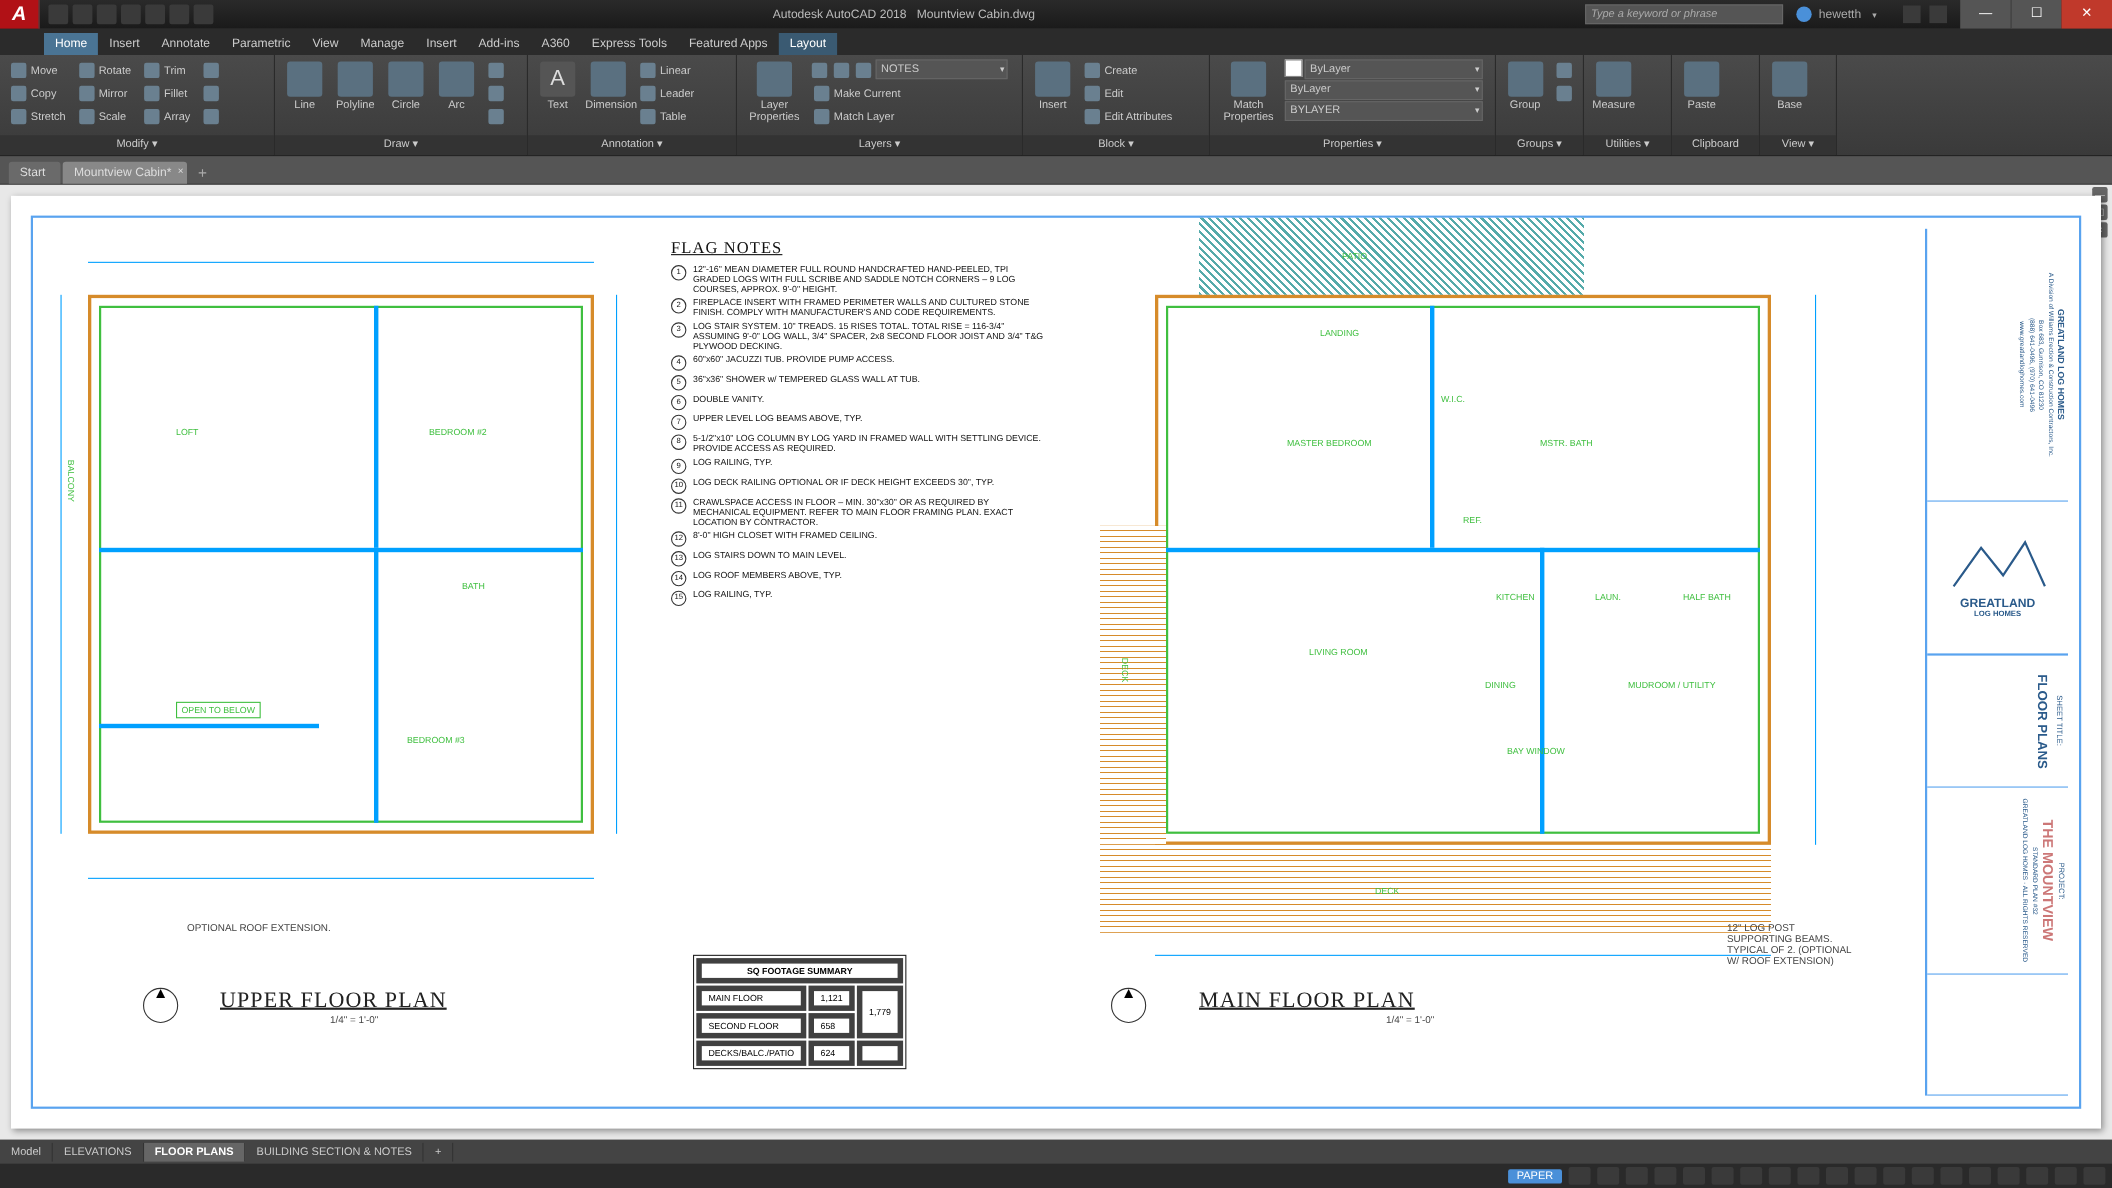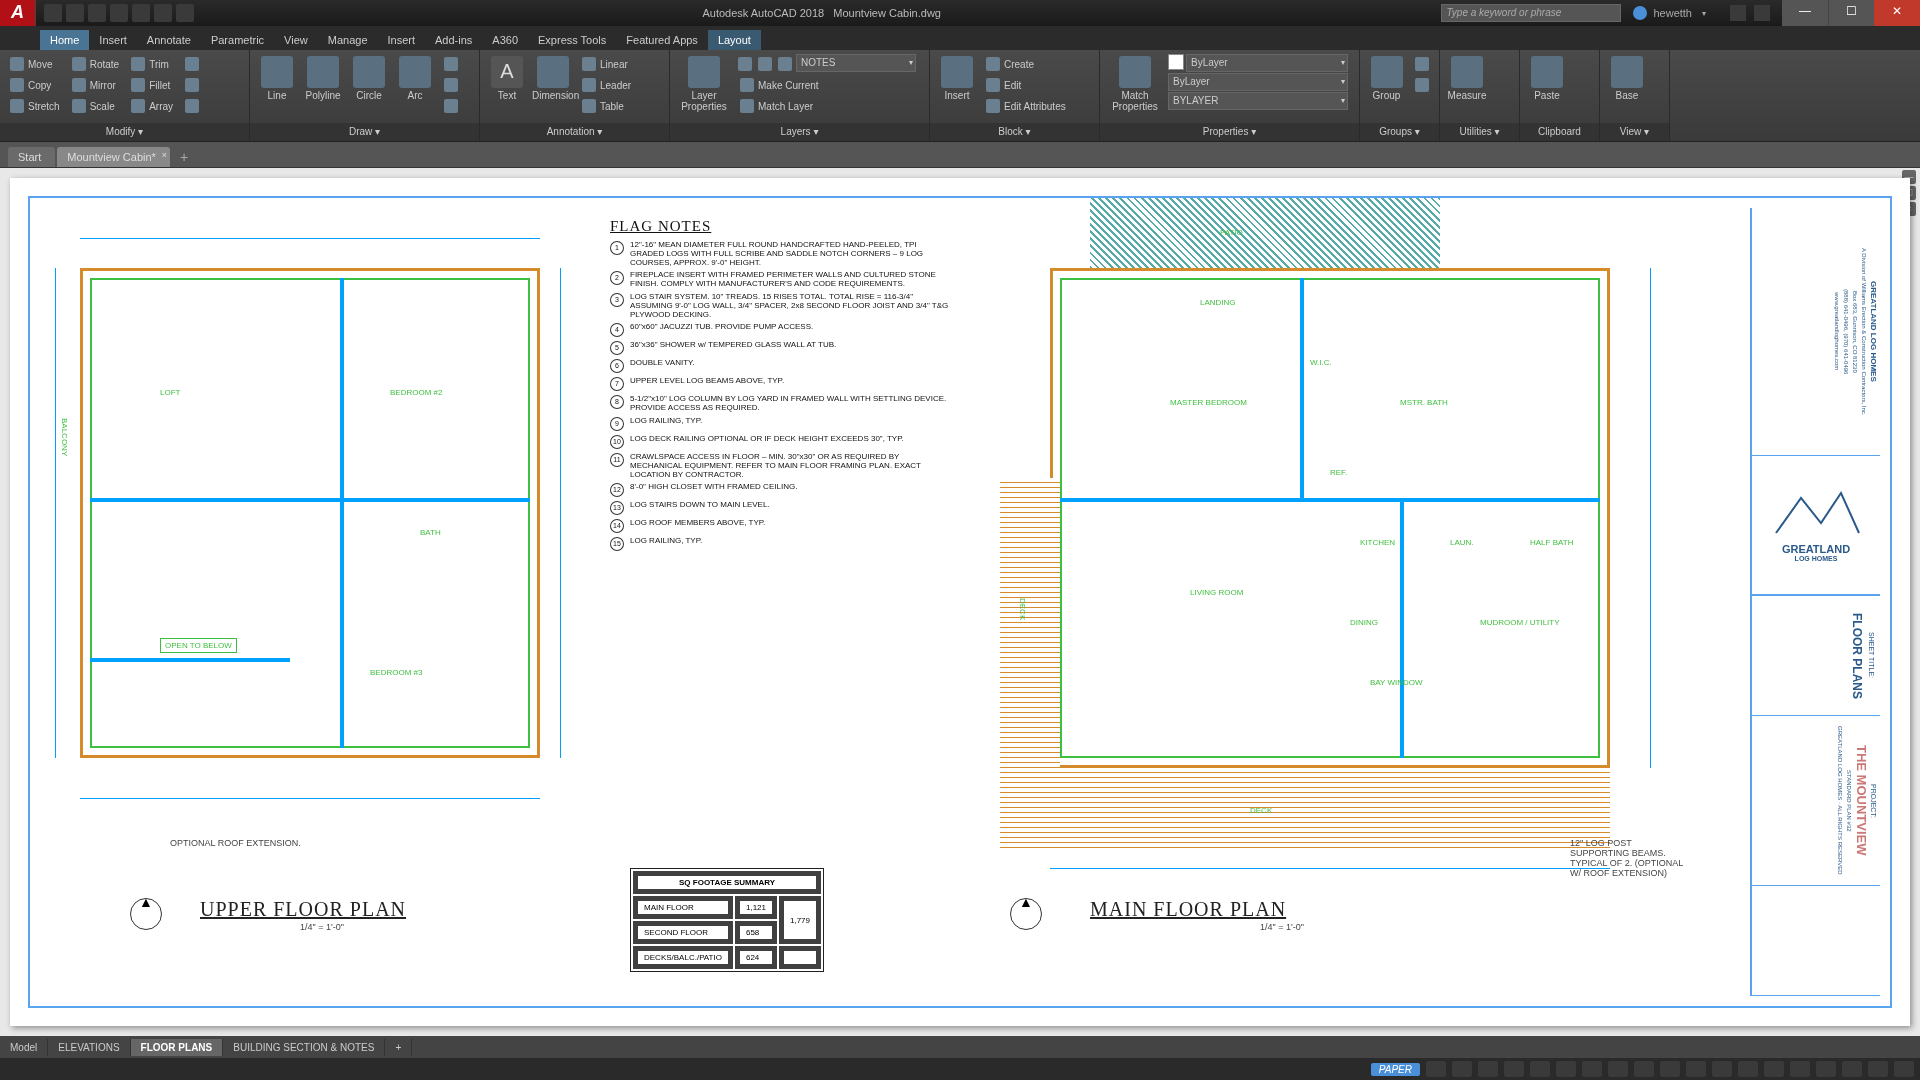--- a/index.html
+++ b/index.html
@@ -90,21 +90,21 @@
 .watermark { position:absolute; left:20px; bottom:8px; font-size:46px; font-weight:900; font-family:Impact,Arial Black,sans-serif; letter-spacing:-1px; }
 .watermark .w1{color:#c11;} .watermark .w2{color:#1a1;} .watermark .w3{color:#c11;} .watermark .w4{color:#1a1;} .watermark .net{font-size:24px; color:#333; vertical-align:middle;}
 
 
 .layouttabs { height:22px; background:#444; display:flex; align-items:center; font-size:10px; color:#ccc; }
 .layouttabs .lt { padding:3px 10px; border-right:1px solid #333; }
 .layouttabs .lt.active { background:#666; color:#fff; font-weight:bold; }
 
 
 .statusbar { height:22px; background:#2a2a2a; display:flex; align-items:center; font-size:10px; color:#bbb; padding:0 6px; gap:6px; }
-.statusbar .right { margin-left:auto; display:flex; gap:6px; align-items:center;font-style:italic; }
+.statusbar .right { margin-left:auto; display:flex; gap:6px; align-items:center; }
 .statusbar .sb-btn { width:20px; height:16px; background:#3a3a3a; border-radius:2px; }
 .statusbar .paper-lbl { background:#4a90d9; color:#fff; padding:1px 8px; border-radius:2px; }
 
 
 .side-ctrl { position:absolute; right:2px; top:2px; width:16px; display:flex; flex-direction:column; gap:2px; }
 .side-ctrl div { width:14px;height:14px;background:#666;border-radius:2px;font-size:9px;color:#ccc;text-align:center;line-height:14px; }
 </style>
 </head>
 <body>
 

